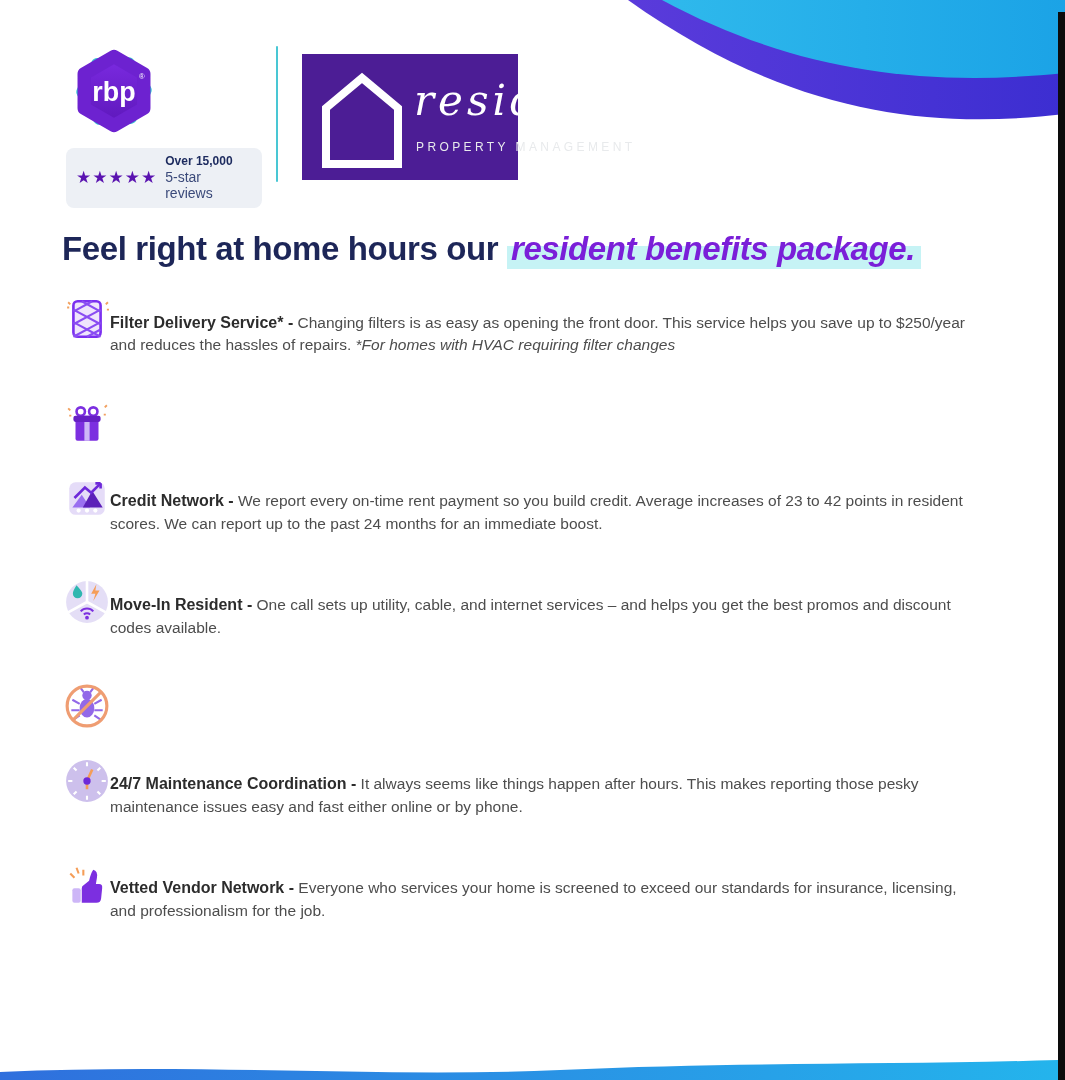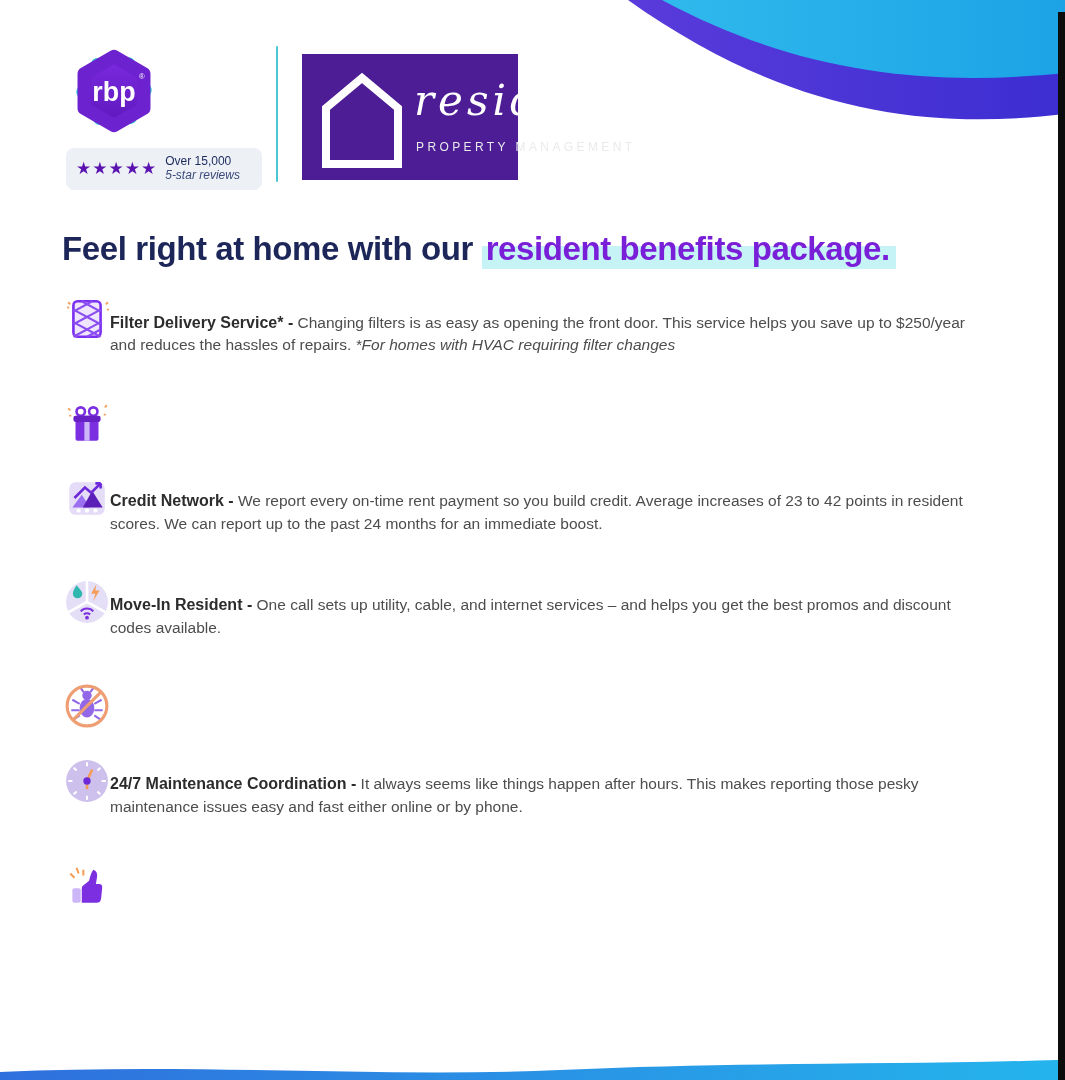--- a/index.html
+++ b/index.html
@@ -22,22 +22,22 @@
   .brand{margin-left:2px;margin-top:16px;text-align:right;line-height:0.92;color:#1e2a66;}
   .brand .by{font-size:12px;font-weight:700;margin-right:3px;vertical-align:6px;}
   .brand .big{font-size:25px;font-weight:800;letter-spacing:-0.5px;}
   .brand sup{font-size:8px;}
   .reviews-pill{
     margin-top:10px;width:176px;background:#edf0f5;border-radius:8px;
     padding:7px 10px;display:flex;align-items:center;gap:8px;
   }
   .stars{color:#5a13b0;font-size:17px;letter-spacing:1px;line-height:1;}
   .rev-text{line-height:1.15;}
-  .rev-line1{font-size:12px;font-weight:400;color:#1c2a5e;}
-  .rev-line2{font-size:12px;color:#3b4a7a;font-style:italic;}
+  .rev-line1{font-size:12px;font-weight:700;color:#1c2a5e;}
+  .rev-line2{font-size:14px;color:#3b4a7a;}
   .divider{width:2px;height:136px;background:#49c7d4;margin:2px 12px 0 10px;border-radius:1px;}
   .reside-logo{
     width:216px;height:126px;background:#4c1d95;margin-top:10px;
     position:relative;color:#ffffff;
   }
   .reside-house{position:absolute;left:12px;top:12px;}
   .reside-name{
     position:absolute;left:112px;top:22px;
     font-family:"DejaVu Serif", serif;font-style:italic;font-weight:400;
     font-size:42px;letter-spacing:4px;color:#ffffff;
@@ -50,20 +50,21 @@
   
   .heading{
     position:absolute;left:62px;top:228px;width:960px;z-index:3;
     font-size:33px;letter-spacing:-0.4px;line-height:1.25;
   }
   .heading .prefix{font-weight:600;color:#1d2658;}
   .heading .hl{
     font-weight:800;color:#7a1fd8;
     background:linear-gradient(transparent 42%, #c6f3f5 42%);
     padding:0 6px 2px 4px;
+    font-style:italic;
   }
 
   
   .benefits{position:absolute;left:64px;top:296px;width:940px;z-index:3;}
   .benefit{display:flex;margin-bottom:28.5px;align-items:flex-start;}
   .b-icon{width:46px;height:46px;flex-shrink:0;display:flex;align-items:center;justify-content:center;}
   .b-text{width:860px;font-size:15.5px;line-height:1.42;color:#4d4d4d;}
   .b-title{font-weight:700;font-size:16px;color:#2c2c2c;}
   .b-note{font-style:italic;}
 </style>
@@ -121,21 +122,21 @@
   <div class="reside-logo">
     <svg class="reside-house" width="96" height="104" viewBox="0 0 96 104">
       <polygon points="12,98 12,42 48,12 84,42 84,98" fill="none" stroke="#ffffff" stroke-width="8" stroke-linejoin="miter"></polygon>
     </svg>
     <div class="reside-name">reside</div>
     <div class="reside-sub">PROPERTY MANAGEMENT</div>
   </div>
 </div>
 
 <div class="heading">
-  <span class="prefix">Feel right at home with our </span><span class="hl">resident benefits package.</span>
+  <span class="prefix">Feel right at home hours our </span><span class="hl">resident benefits package.</span>
 </div>
 
 <div class="benefits">
 
   <div class="benefit">
     <div class="b-icon">
       <svg width="46" height="46" viewBox="0 0 44 44">
         <rect x="9" y="5" width="26" height="34" rx="4" fill="#efe5fc" stroke="#7b2ff0" stroke-width="2.5"></rect>
         <path d="M9 15 L27 5 M9 27 L35 13 M9 39 L35 25 M22 39 L35 32" stroke="#8a4df2" stroke-width="2" fill="none"></path>
         <path d="M17 5 L35 15 M9 13 L35 27 M9 25 L35 39 M9 37 L13 39" stroke="#8a4df2" stroke-width="2" fill="none"></path>
@@ -216,20 +217,21 @@
   </div>
 
   <div class="benefit">
     <div class="b-icon">
       <svg width="46" height="46" viewBox="0 0 44 44">
         <rect x="8" y="25" width="8" height="14" rx="2" fill="#cdb6f7"></rect>
         <path d="M17 39 L17 25 Q17 23 19 22 L24 18 Q25.5 11 28 7.5 Q32.5 8.5 31.5 15 L30.5 21 L33.5 21 Q37 21 36.5 25 L35.5 35 Q35.2 39 31 39 Z" fill="#7c2fe0"></path>
         <path d="M10 15 L6 11 M14 11 L12 5.5 M18.5 13 L18.5 7.5" stroke="#f59d57" stroke-width="2"></path>
       </svg>
     </div>
+    <p class="b-text"><span class="b-title">Vetted Vendor Network -</span> <span>Everyone who services your home is screened to exceed our standards for insurance, licensing, and professionalism for the job.</span></p>
   </div>
 
 </div>
 
 <svg class="bottom-wave" viewBox="0 0 1058 22" preserveAspectRatio="none">
   <defs>
     <linearGradient id="gBottom" x1="0" y1="0" x2="1" y2="0">
       <stop offset="0" stop-color="#2f6fdd"></stop>
         <stop offset="1" stop-color="#24b4ec"></stop>
     </linearGradient>

